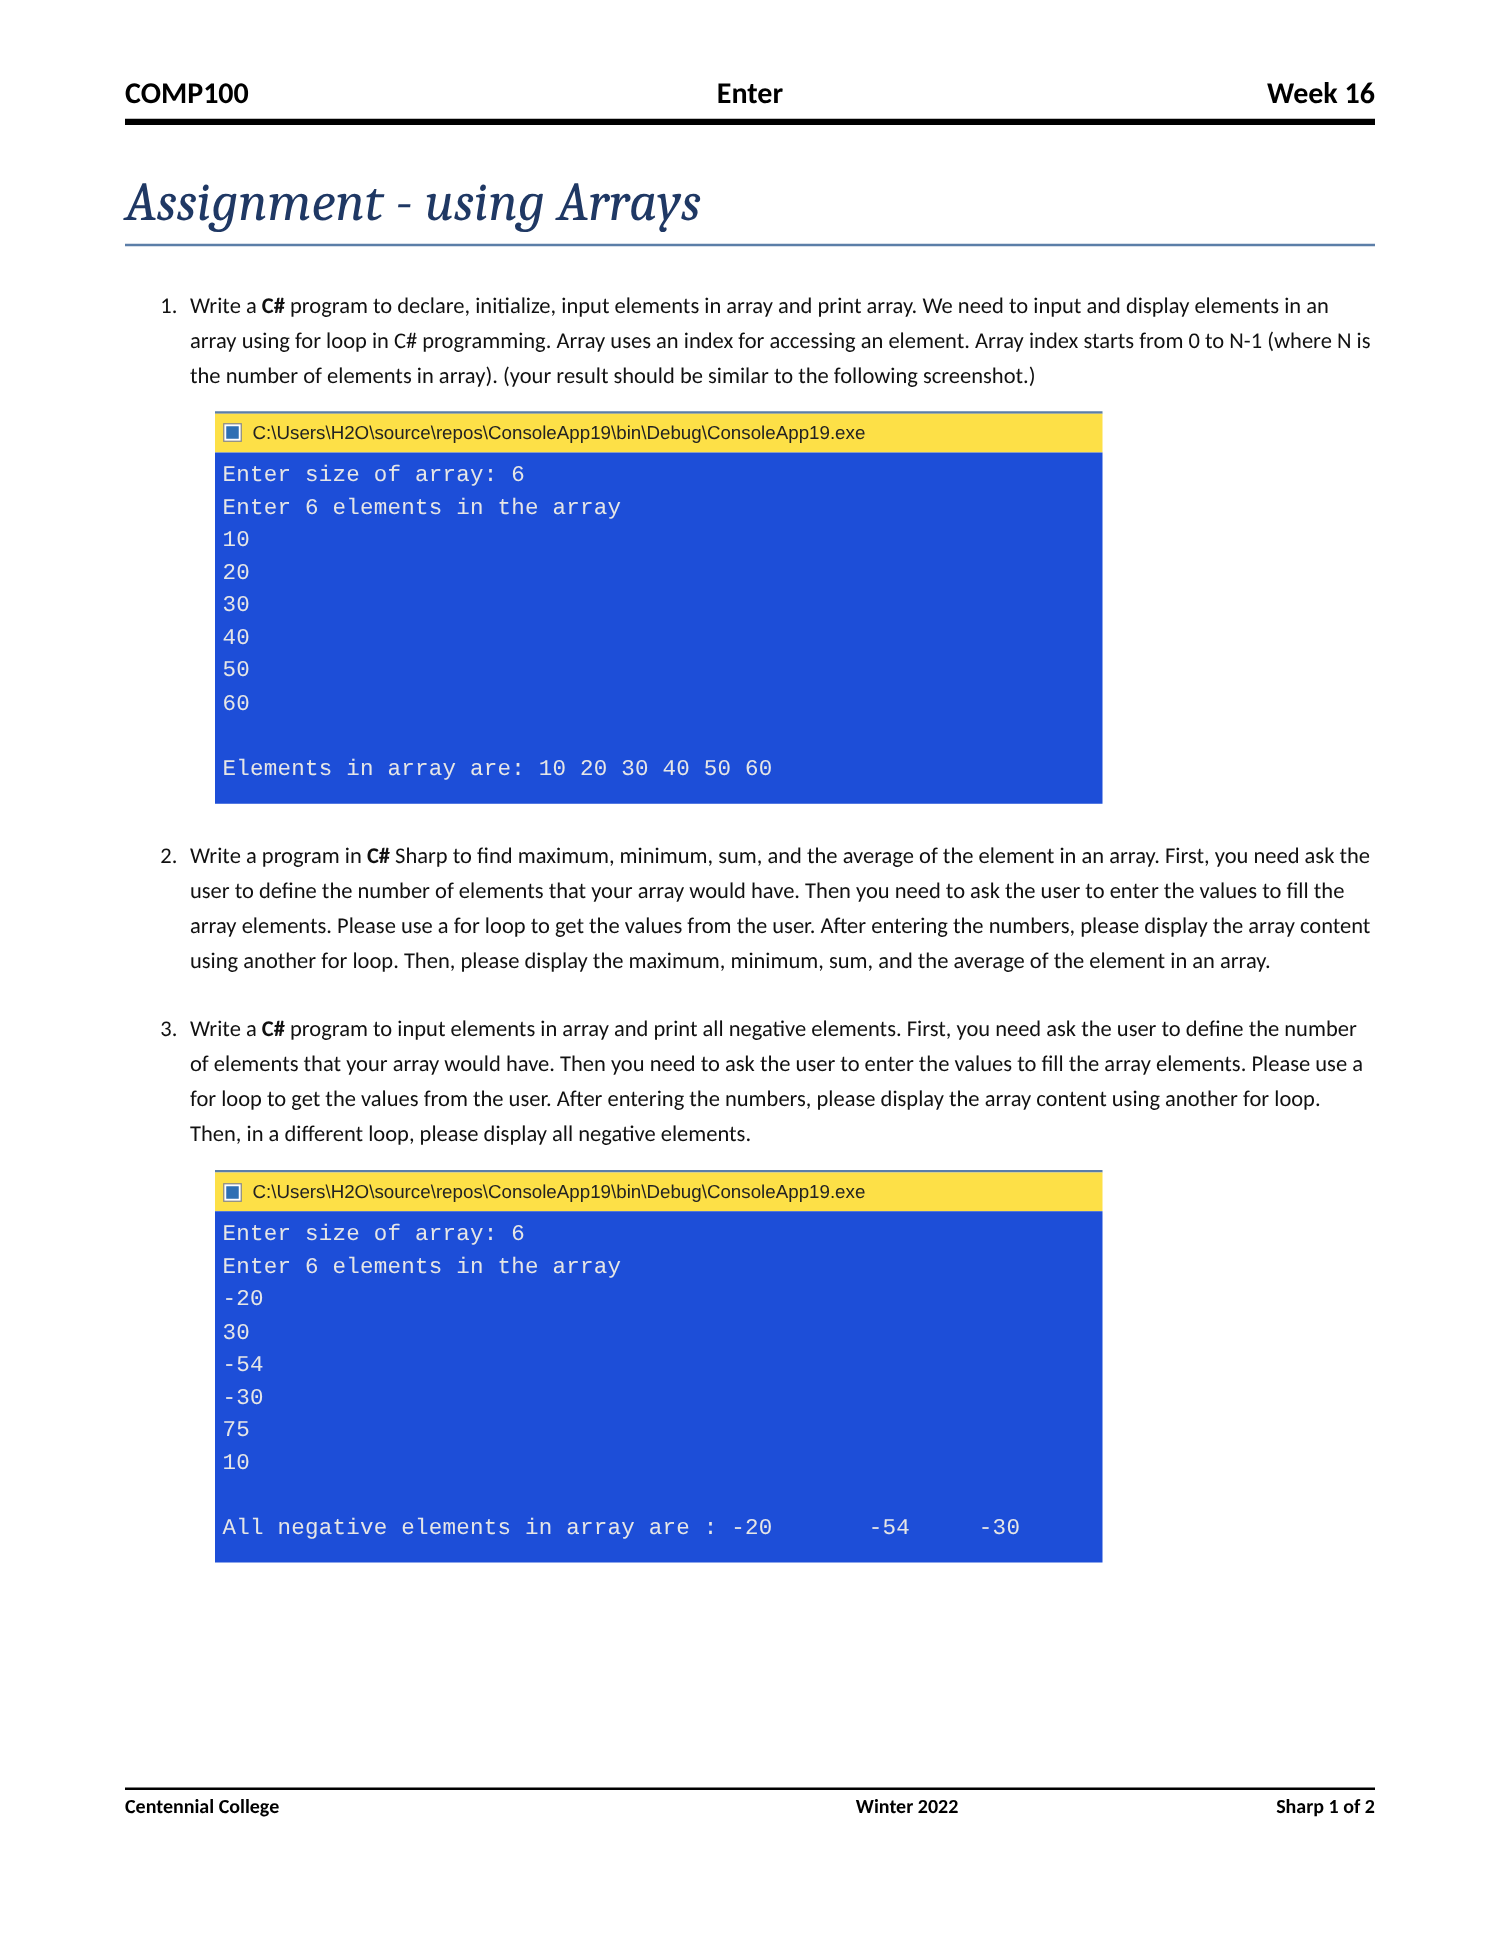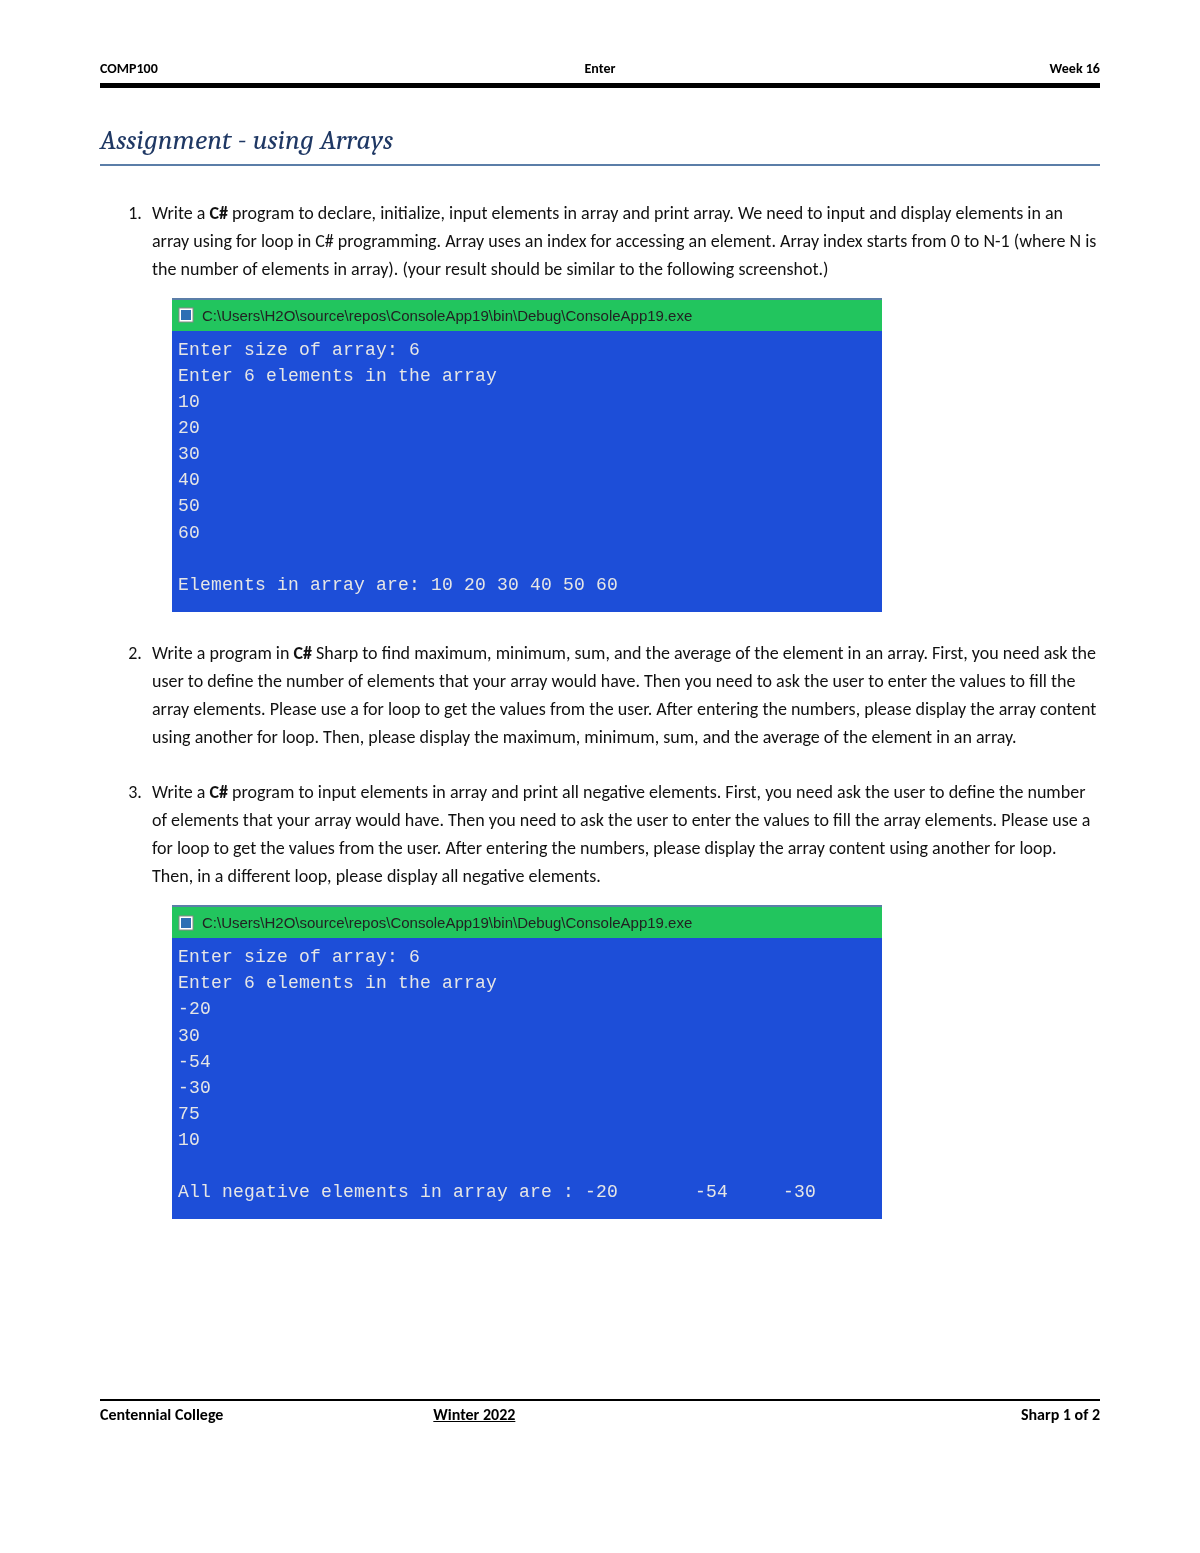--- a/index.html
+++ b/index.html
@@ -7,35 +7,35 @@
     background: #fff;
     font-family: Calibri, "Segoe UI", Arial, sans-serif;
     color: #000;
     width: 1200px;
     margin: 0 auto;
     padding: 60px 100px 40px 100px;
   }
   .hdr {
     display: flex;
     justify-content: space-between;
-    font-size: 14px;
+    font-size: 24px;
     font-weight: 700;
     padding-bottom: 6px;
     border-bottom: 5px solid #000;
     margin-bottom: 36px;
   }
   .hdr > span { flex: 1; }
   .hdr .c { text-align: center; }
   .hdr .r { text-align: right; }
   h1.title {
     font-family: Cambria, Georgia, "Times New Roman", serif;
     font-style: italic;
     font-weight: 400;
     color: #1f3864;
-    font-size: 28px;
+    font-size: 44px;
     padding-bottom: 8px;
     border-bottom: 2px solid #5b7ea8;
     margin-bottom: 34px;
   }
   ol.list {
     list-style: decimal;
     padding-left: 46px;
     font-size: 18px;
     line-height: 1.55;
     color: #111;
@@ -43,21 +43,21 @@
   ol.list > li { margin-bottom: 28px; padding-left: 6px; }
   ol.list > li::marker { font-weight: 400; }
   .b { font-weight: 700; }
 
   .console-wrap {
     margin: 14px 0 6px 20px;
     width: 710px;
     border-top: 2px solid #5b7ea8;
   }
   .console-bar {
-    background: #22c55e;
+    background: #fde047;
     display: flex;
     align-items: center;
     gap: 8px;
     padding: 4px 6px;
     font-size: 15px;
     font-family: "Segoe UI", Arial, sans-serif;
     color: #222;
   }
   .console-icon {
     width: 16px; height: 16px;
@@ -77,21 +77,21 @@
   .ftr {
     margin-top: 180px;
     border-top: 2px solid #000000;
     display: flex;
     justify-content: space-between;
     font-size: 16px;
     font-weight: 700;
     padding-top: 4px;
   }
   .ftr > span { flex: 1; }
-  .ftr .c { text-align: left; text-decoration: underline; }
+  .ftr .c { text-align: right; }
   .ftr .r { text-align: right; }
 </style>
 </head>
 <body>
 
 <div class="hdr">
   <span>COMP100</span>
   <span class="c">Enter</span>
   <span class="r">Week 16</span>
 </div>

